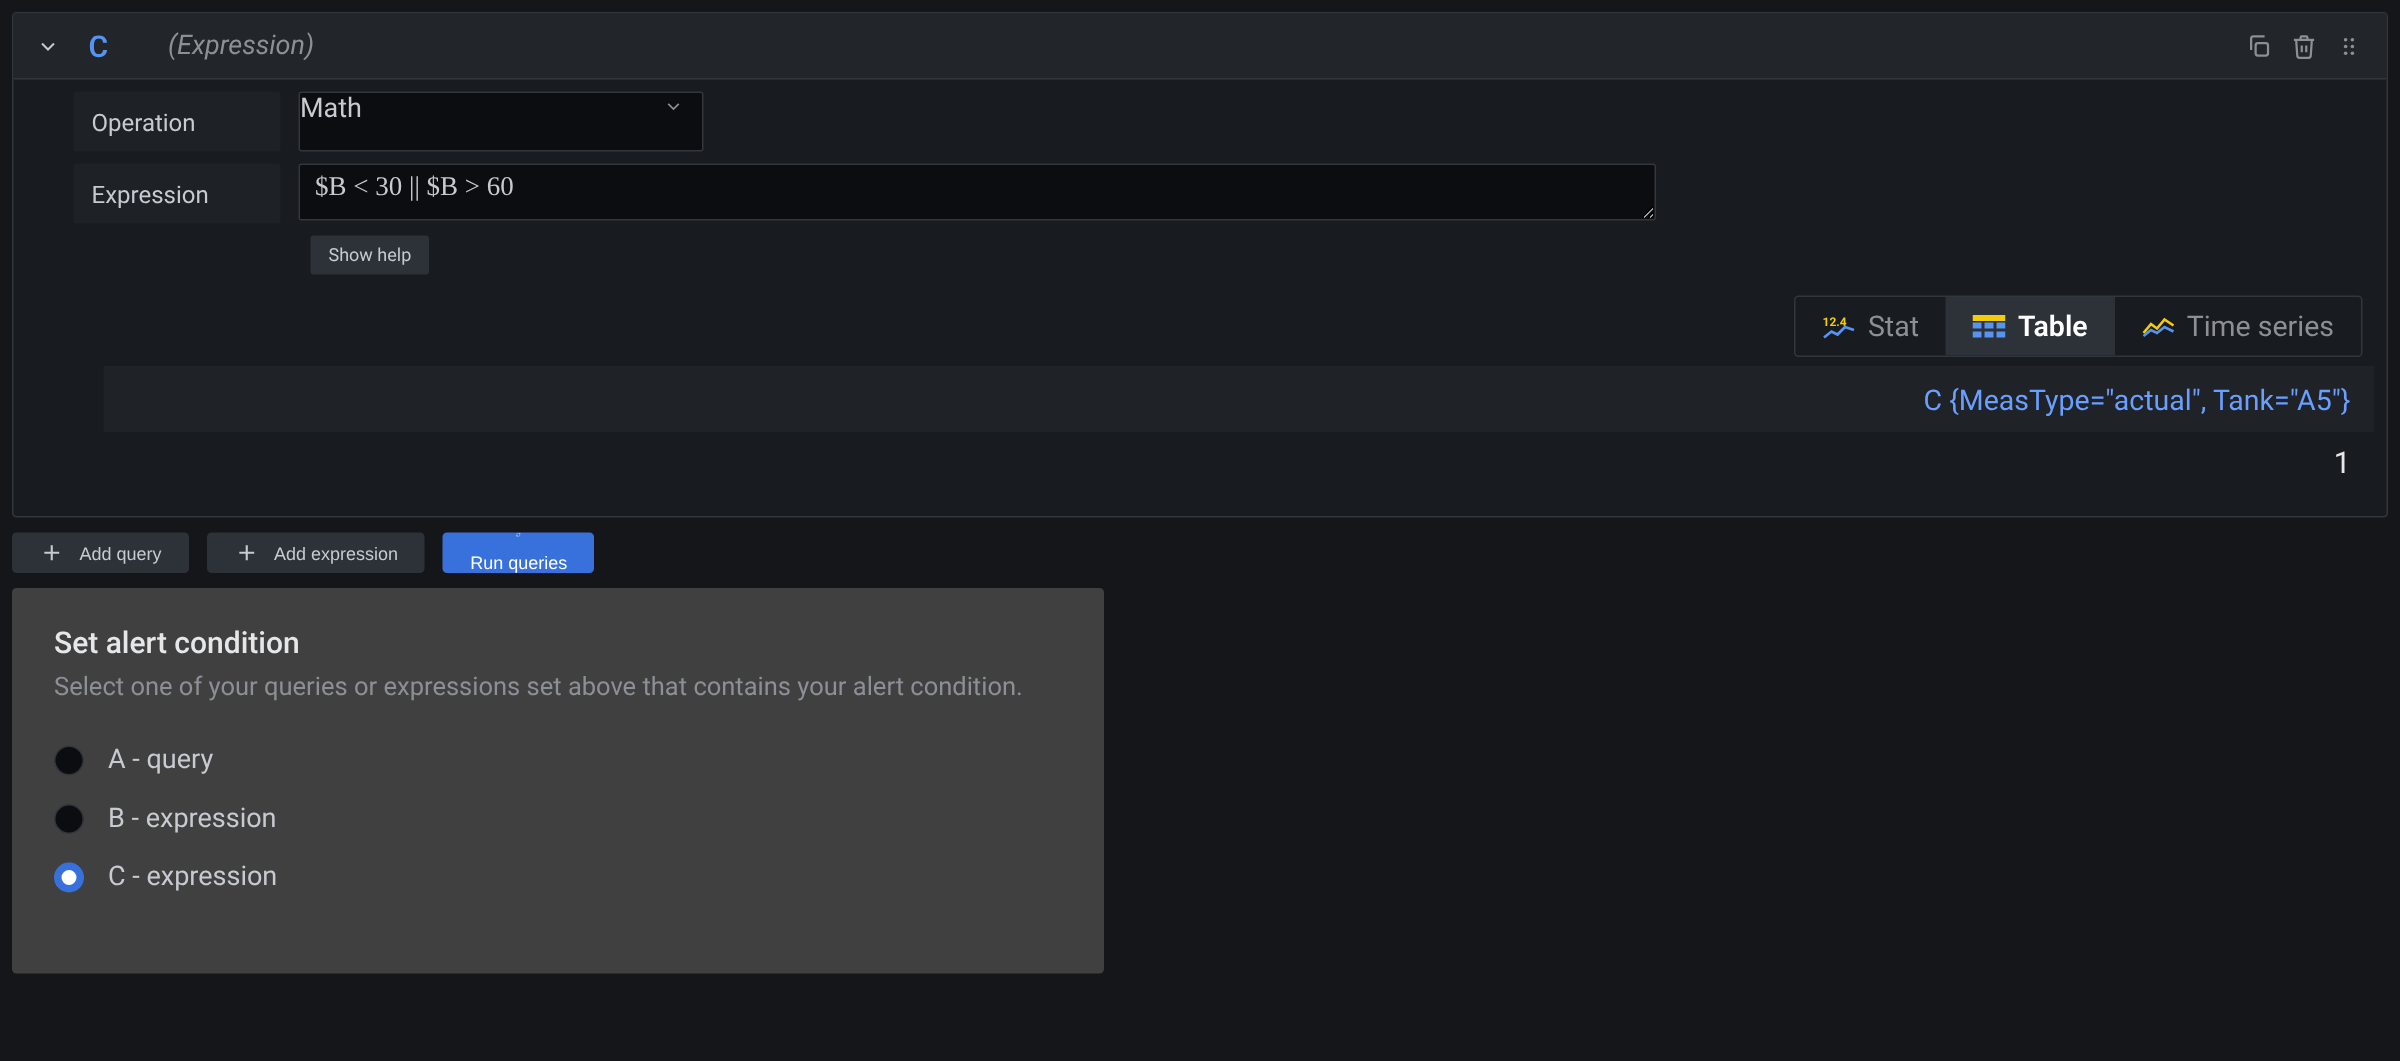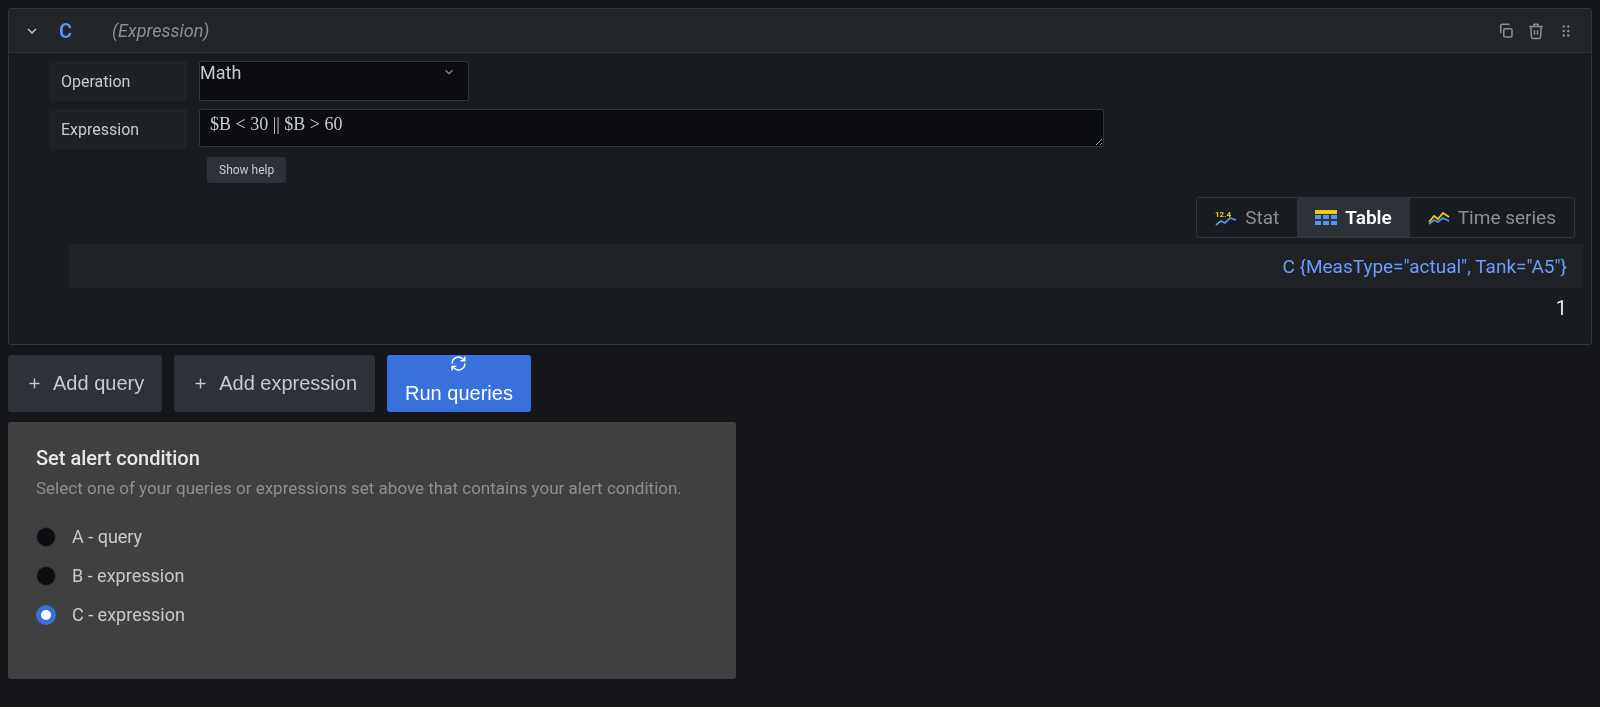--- a/index.html
+++ b/index.html
@@ -39,21 +39,21 @@
   .seg{display:flex;border:1px solid var(--border);border-radius:3px;overflow:hidden;}
   .seg-item{display:flex;align-items:center;gap:8px;padding:8px 18px;font-size:19px;color:var(--muted);cursor:pointer;}
   .seg-item.active{background:var(--panel3);color:#fff;font-weight:600;}
   .seg-ico{display:flex;align-items:center;}
 
   .result-area{margin:6px 0 0 52px;}
   .result-hdr{background:#1f2227;height:44px;display:flex;align-items:center;justify-content:flex-end;padding-right:16px;color:var(--link);font-size:19px;}
   .result-val{display:flex;justify-content:flex-end;padding:8px 16px;font-size:20px;color:#e6e7e9;}
 
   .action-row{display:flex;gap:12px;margin:10px 8px;}
-  .btn{display:flex;align-items:center;gap:10px;height:57px;padding:0 18px;border-radius:3px;font-size:20px;cursor:pointer;border:none;background:var(--panel3);color:var(--text);}
+  .btn{display:flex;align-items:center;gap:10px;height:27px;padding:0 18px;border-radius:3px;font-size:12px;cursor:pointer;border:none;background:var(--panel3);color:var(--text);}
   .btn.primary{background:var(--blue-bright);color:#fff;font-weight:500;flex-direction:column;}
   .btn svg{width:17px;height:17px;}
 
   .cond-panel{margin:10px 8px;width:728px;background:#404040;border-radius:3px;padding:24px 28px 36px;}
   .cond-title{font-size:20px;font-weight:500;color:#e6e7e9;margin-bottom:8px;}
   .cond-sub{font-size:17px;color:var(--muted);margin-bottom:28px;}
   .radio-row{display:flex;align-items:center;gap:16px;margin-bottom:18px;cursor:pointer;font-size:18px;}
   .radio{width:20px;height:20px;border-radius:50%;background:#0c0d10;border:1px solid var(--border);display:flex;align-items:center;justify-content:center;}
   .radio.checked{border:5px solid var(--blue-bright);background:#fff;}
 

